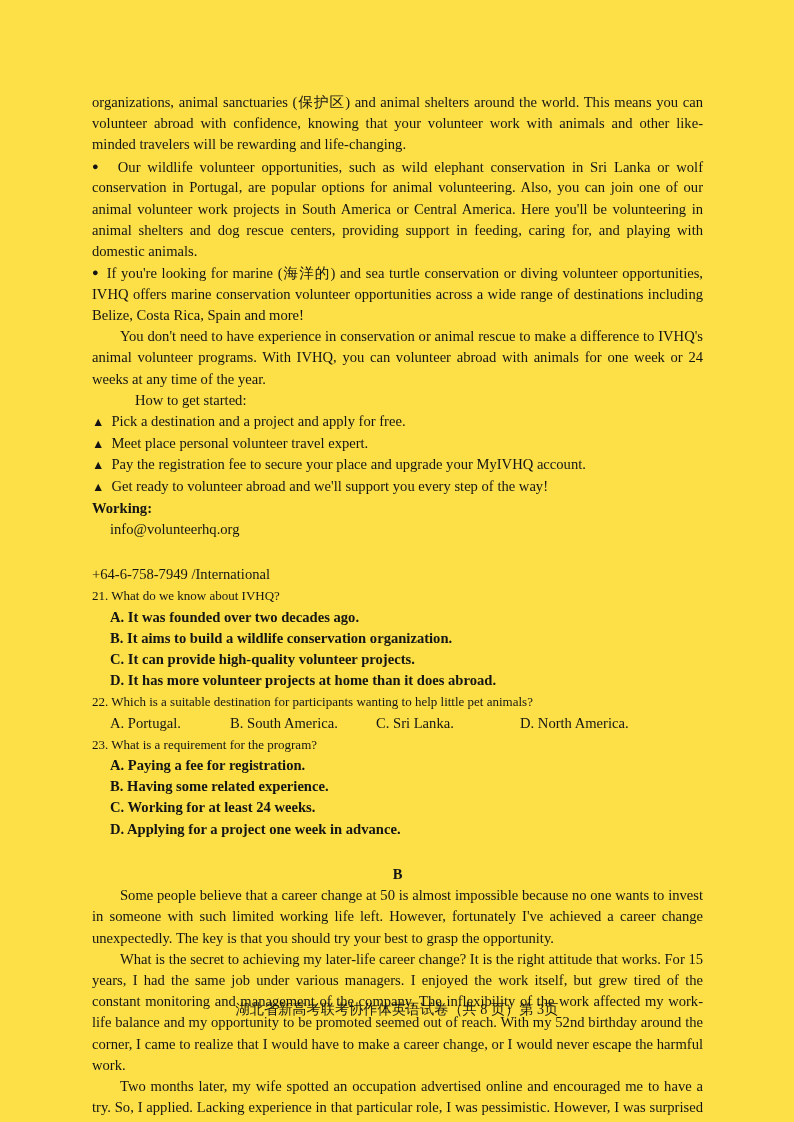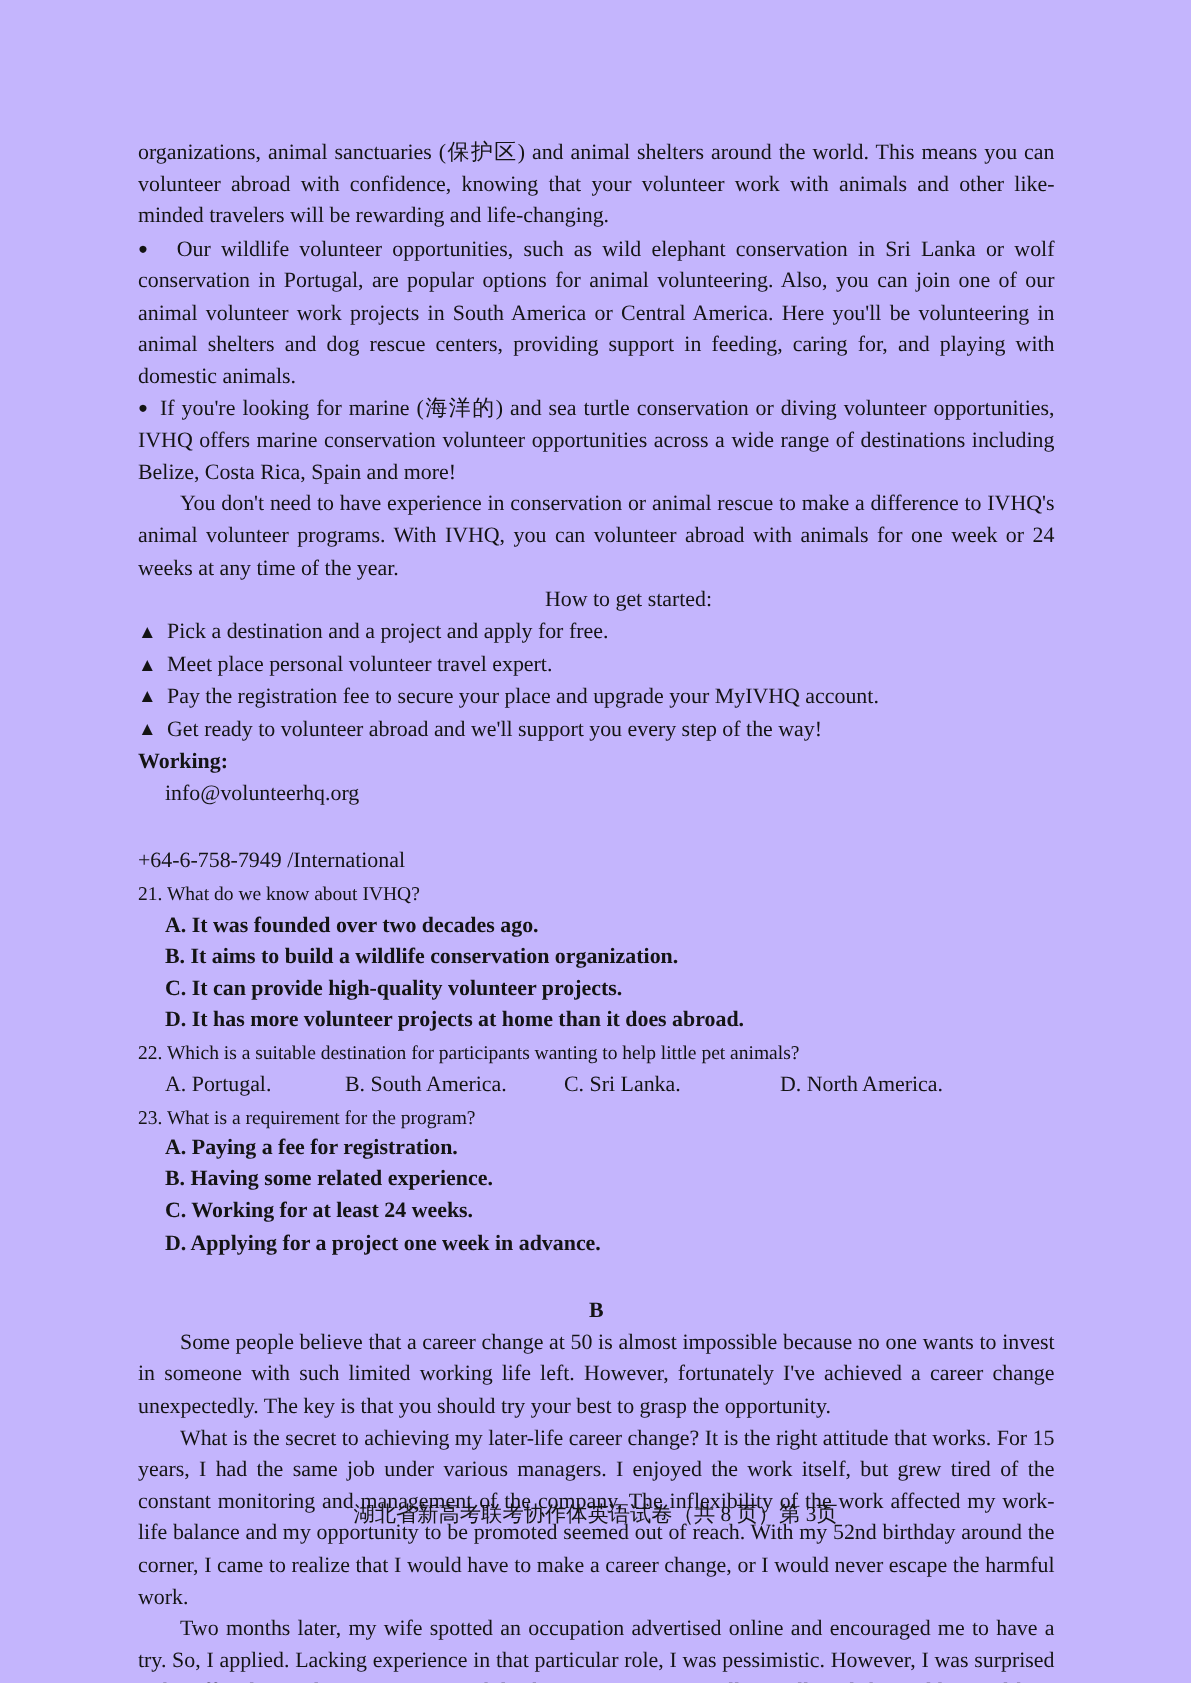--- a/index.html
+++ b/index.html
@@ -4,21 +4,21 @@
 <style>
   html, body {
     margin: 0;
     padding: 0;
     background: #ffffff;
   }
   .page {
     position: relative;
     width: 794px;
     height: 1122px;
-    background: #c4b5fd;
+    background: #fde047;
     overflow: hidden;
     font-family: "Liberation Serif", "DejaVu Serif", serif;
     color: #141414;
   }
   .content {
     position: absolute;
     left: 92px;
     top: 92px;
     width: 611px;
   }
@@ -30,21 +30,21 @@
     text-align: justify;
     text-justify: inter-word;
   }
   p.cont {            
     text-indent: 0;
   }
   p.indent {          
     text-indent: 28px;
   }
   p.flush {
-    text-align: center;
+    text-align: left;
     text-indent: 0;
     margin-left: 43px;
   }
   
   .dot-block {
     position: relative;
     padding-left: 0;
     font-size: 14.6px;
     line-height: 21.2px;
     text-align: justify;

